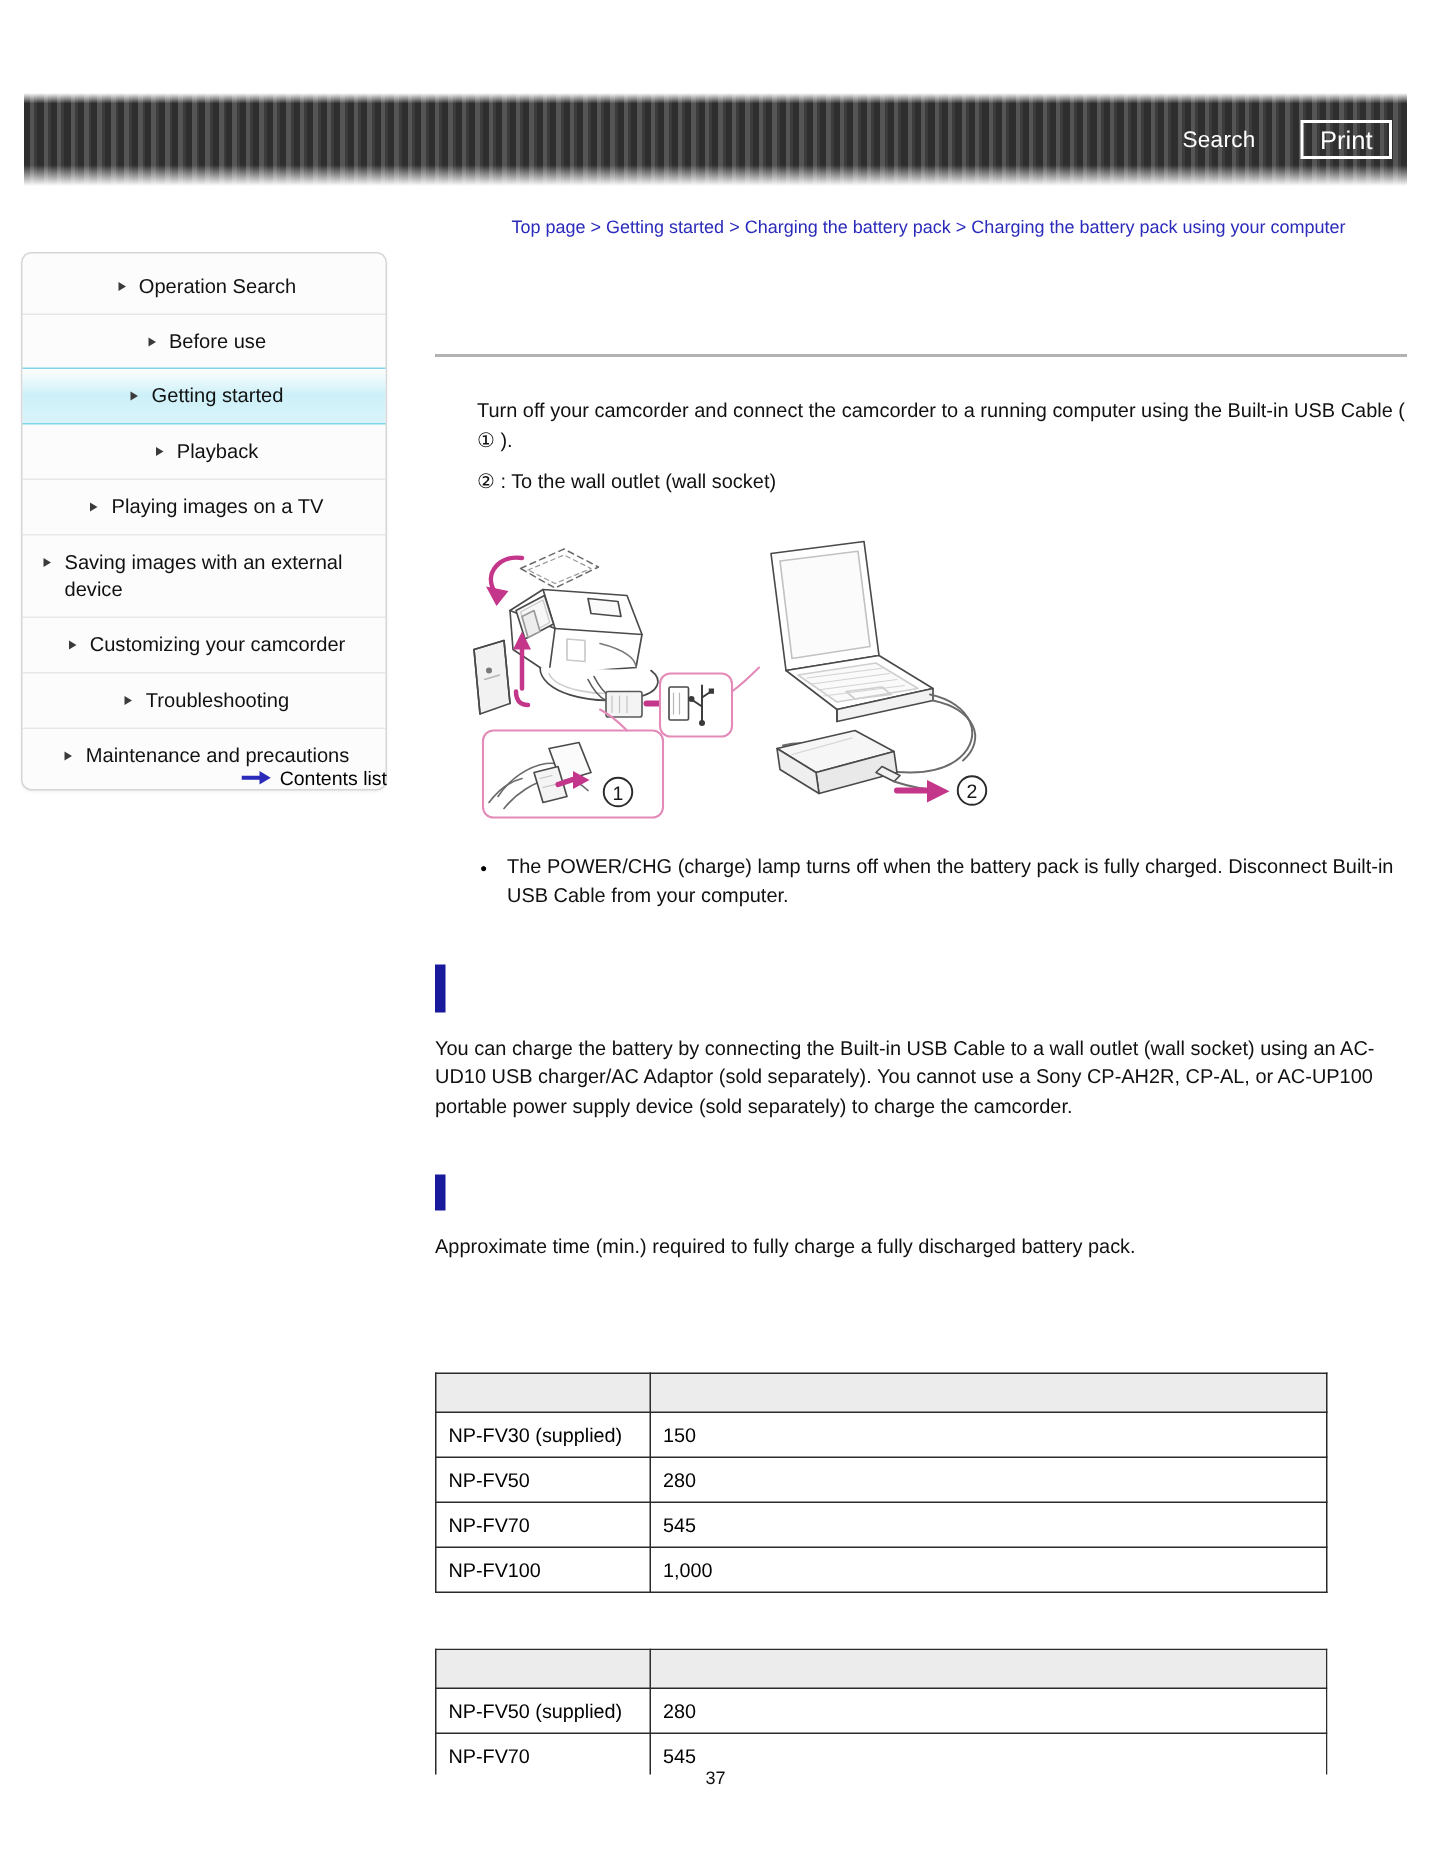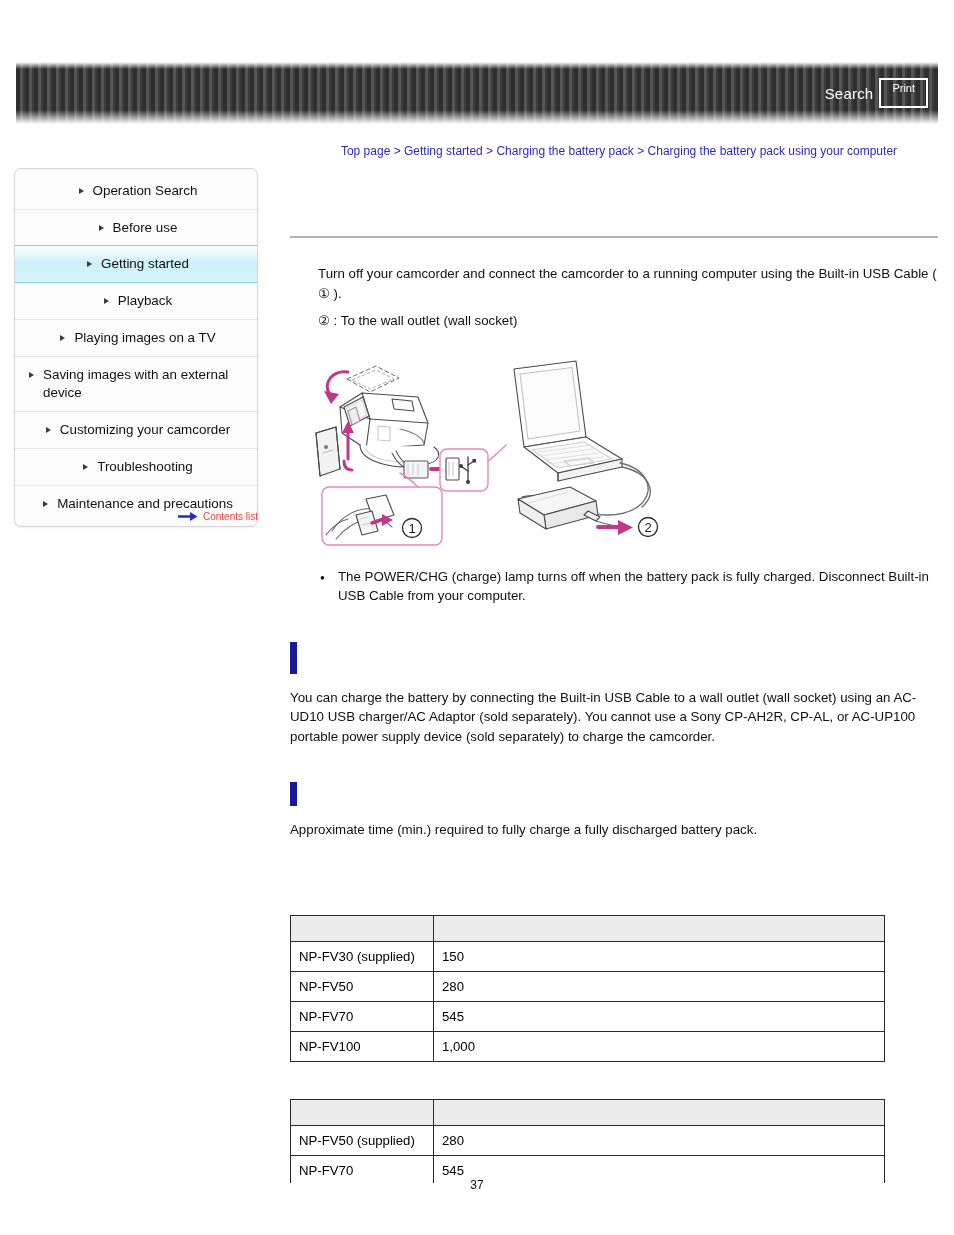--- a/index.html
+++ b/index.html
@@ -31,34 +31,34 @@
         #2e2e2e 0px, #2e2e2e 4px,
         #555555 4px, #555555 7px,
         #3c3c3c 7px, #3c3c3c 9px);
   }
   #header-actions {
     position: absolute;
     right: 10px; top: 0;
     height: 62px;
     display: flex;
     align-items: center;
-    gap: 6px;
+    gap: 30px;
   }
   #search-link {
     color: #ffffff;
     font-size: 15px;
     text-decoration: none;
     letter-spacing: .2px;
     cursor: pointer;
   }
   #print-button {
     color: #ffffff;
-    font-size: 11px;
+    font-size: 17px;
     border: 2px solid #ffffff;
-    padding: 2px 11px 12px 11px;
+    padding: 2px 11px 0 11px;
     background: transparent;
     cursor: pointer;
     line-height: 1.15;
     font-family: "Liberation Sans", sans-serif;
   }
 
   
   #breadcrumb {
     position: absolute;
     left: 300px; top: 142px;
@@ -122,24 +122,24 @@
     width: 244px;
     text-align: right;
     font-size: 13.2px;
     display: flex;
     justify-content: flex-end;
     align-items: center;
     gap: 5px;
   }
   #contents-arrow-icon { display: block; }
   #contents-list-link {
-    color: #ef4444;
+    color: #000000;
     text-decoration: none;
     cursor: pointer;
-    font-size: 10px;
+    font-size: 13px;
   }
 
   
   #main {
     position: absolute;
     left: 290px; top: 236px;
     width: 648px;
   }
   #content-rule {
     height: 2px;

